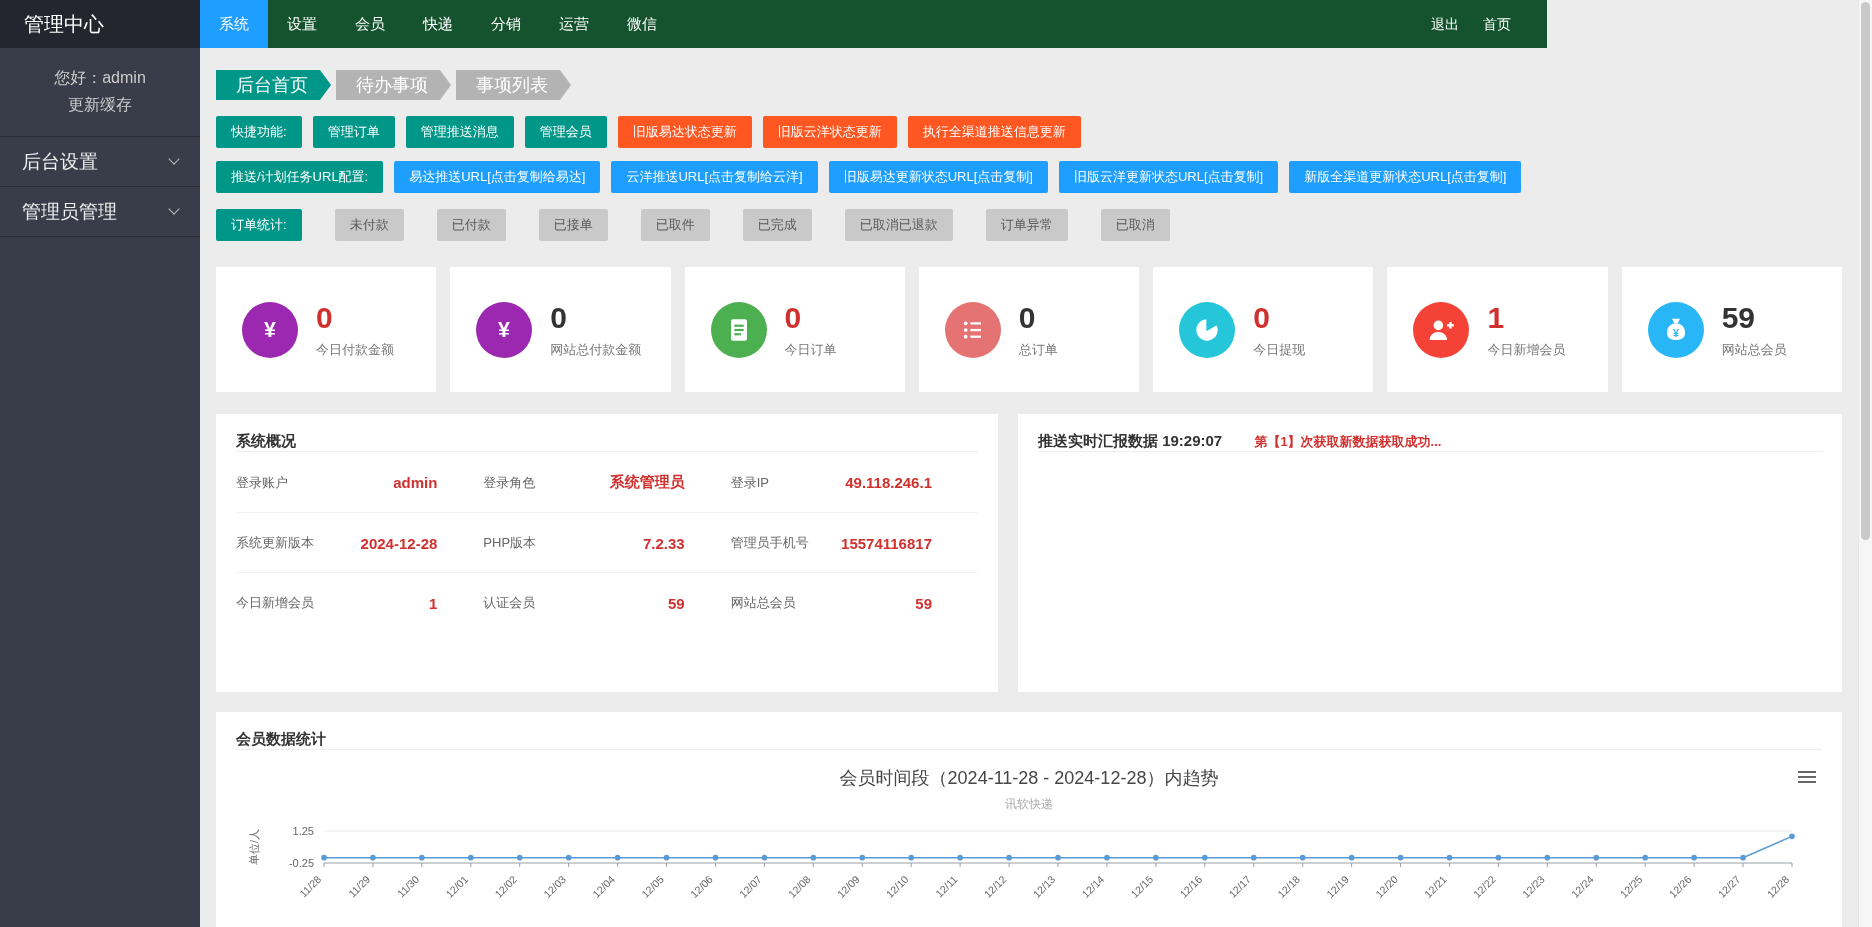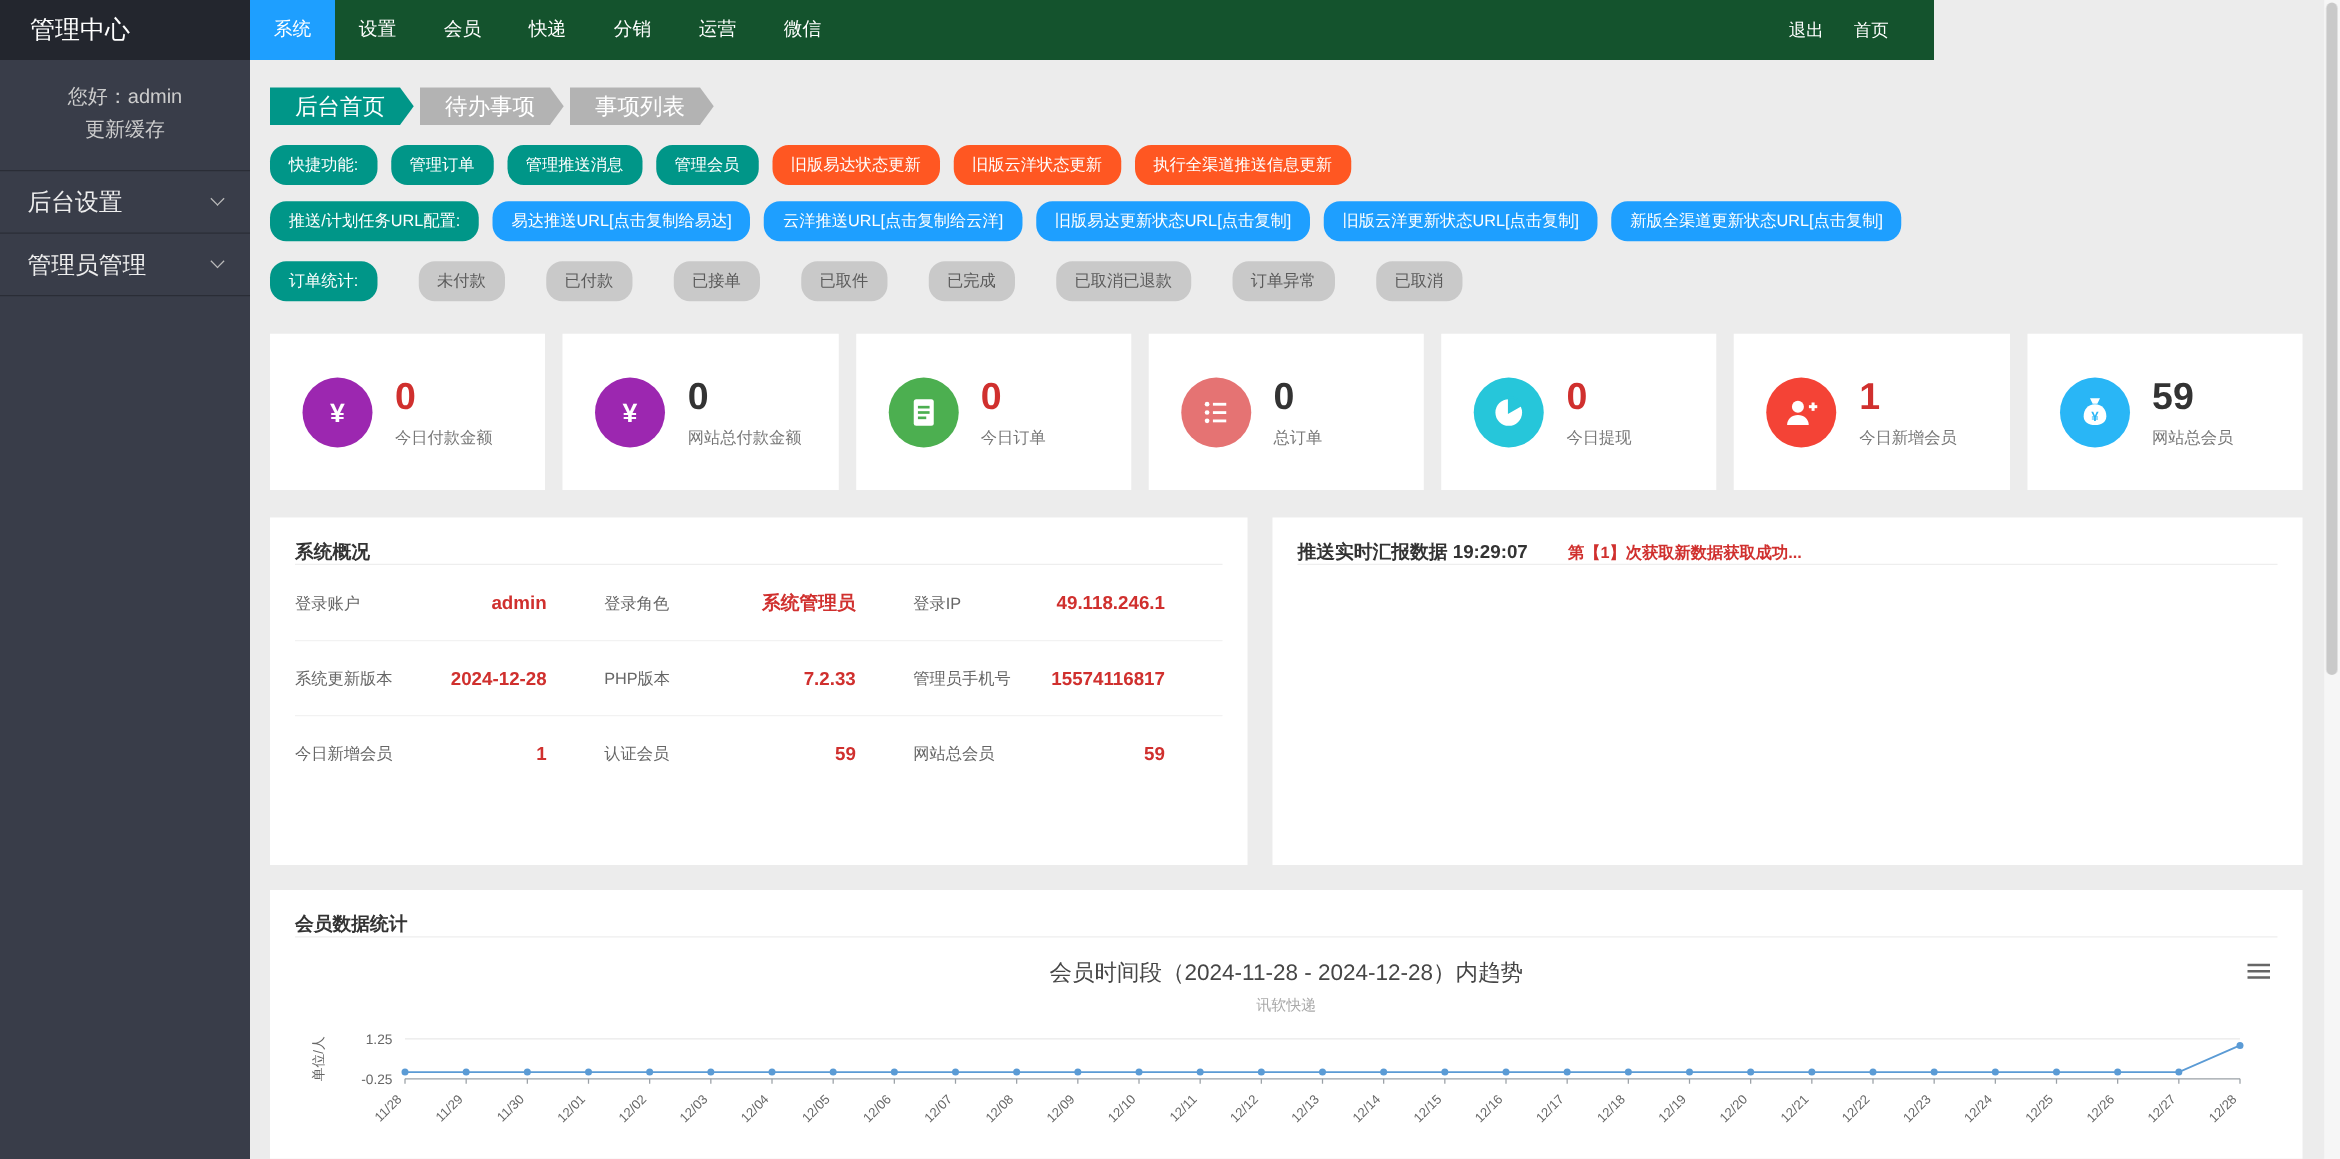--- a/index.html
+++ b/index.html
@@ -55,21 +55,21 @@
   .crumb::after {
     content: ""; position: absolute; left: 100%; top: 0;
     border-top: 15px solid transparent; border-bottom: 15px solid transparent;
     border-left: 11px solid var(--tag);
   }
   
   .toolbar-row { display: flex; gap: 11px; margin-bottom: 13px; flex-wrap: wrap; align-items: flex-start; }
   .toolbar-row.spaced { gap: 33px; margin-top: 16px; }
   .btn {
     position: relative; height: 32px; line-height: 32px; padding: 0 15px;
-    font-size: 13px; color: #fff; border: none; border-radius: 13px; cursor: pointer;
+    font-size: 13px; color: #fff; border: none; border-radius: 2px; cursor: pointer;
     font-family: inherit; flex: none;
   }
   .btn.teal { background: var(--teal); }
   .btn.red  { background: var(--red); }
   .btn.blue { background: var(--blue); }
   .btn.gray { background: #c9c9c9; color: #5a5a5a; }
   
   .cards { display: flex; gap: 14px; margin: 26px 0 0; }
   .card {
     flex: 1; background: #fff; height: 125px; display: flex; align-items: center;

